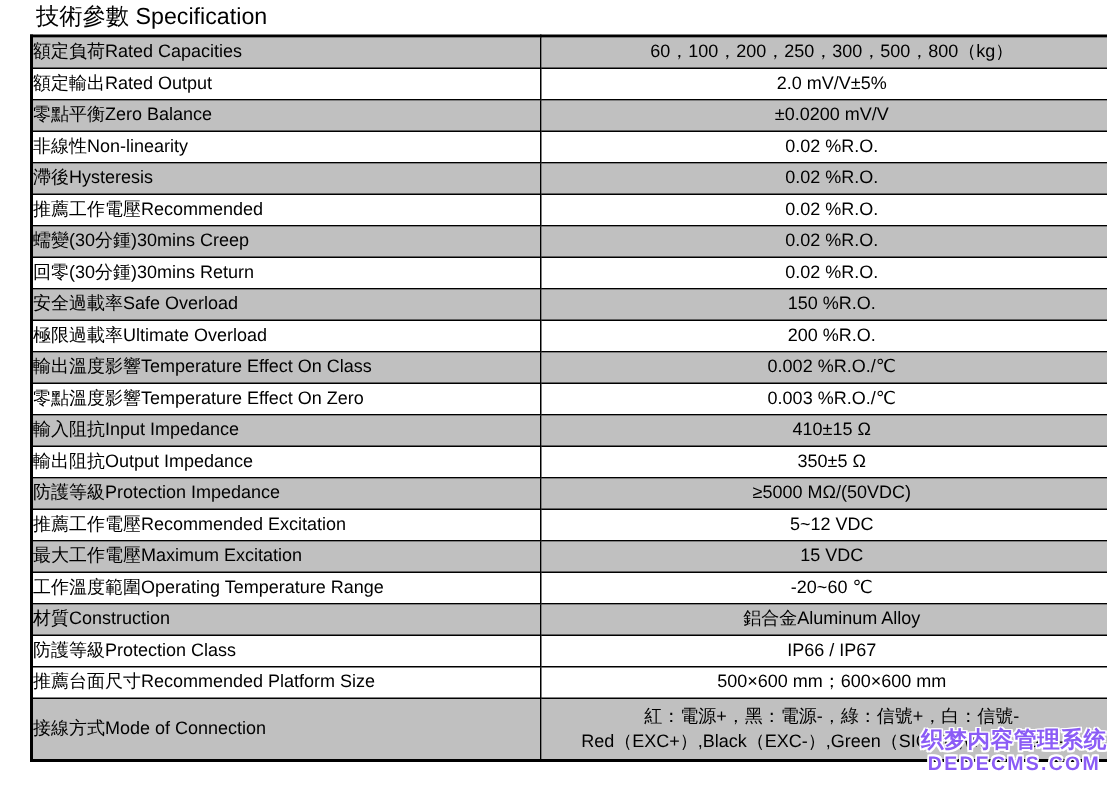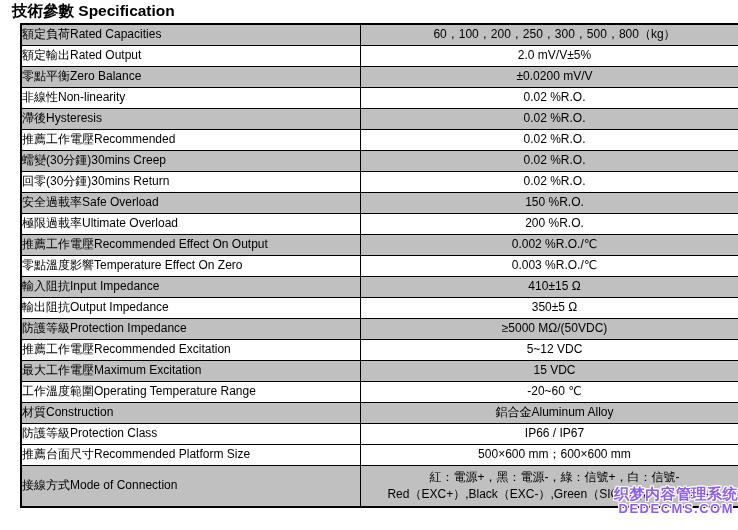--- a/index.html
+++ b/index.html
@@ -7,22 +7,22 @@
     --border:#000000;
     --text:#000000;
   }
   html,body{margin:0;padding:0;}
   body{
     width:738px;height:530px;position:relative;background:#ffffff;
     font-family:"Liberation Sans","DejaVu Sans",sans-serif;
     color:var(--text);overflow:hidden;
   }
   .page-title{
-    position:absolute;left:12px;top:1px;
-    font-size:15.5px;font-weight:bold;white-space:nowrap;
+    position:absolute;left:24px;top:1px;
+    font-size:15.5px;font-weight:normal;white-space:nowrap;
   }
   table.spec{
     position:absolute;left:20px;top:23px;width:730px;
     border-collapse:collapse;table-layout:fixed;
     border:2px solid var(--border);
   }
   table.spec td{
     border:1px solid var(--border);
     font-size:12px;line-height:1.1;
     padding:0;height:20px;overflow:hidden;white-space:nowrap;
@@ -91,21 +91,21 @@
       </tr>
       <tr class="shade">
         <td class="label">安全過載率Safe Overload</td>
         <td class="value">150 %R.O.</td>
       </tr>
       <tr>
         <td class="label">極限過載率Ultimate Overload</td>
         <td class="value">200 %R.O.</td>
       </tr>
       <tr class="shade">
-        <td class="label">推薦工作電壓Recommended Effect On Output</td>
+        <td class="label">輸出溫度影響Temperature Effect On Class</td>
         <td class="value">0.002 %R.O./℃</td>
       </tr>
       <tr>
         <td class="label">零點溫度影響Temperature Effect On Zero</td>
         <td class="value">0.003 %R.O./℃</td>
       </tr>
       <tr class="shade">
         <td class="label">輸入阻抗Input Impedance</td>
         <td class="value">410±15 Ω</td>
       </tr>

